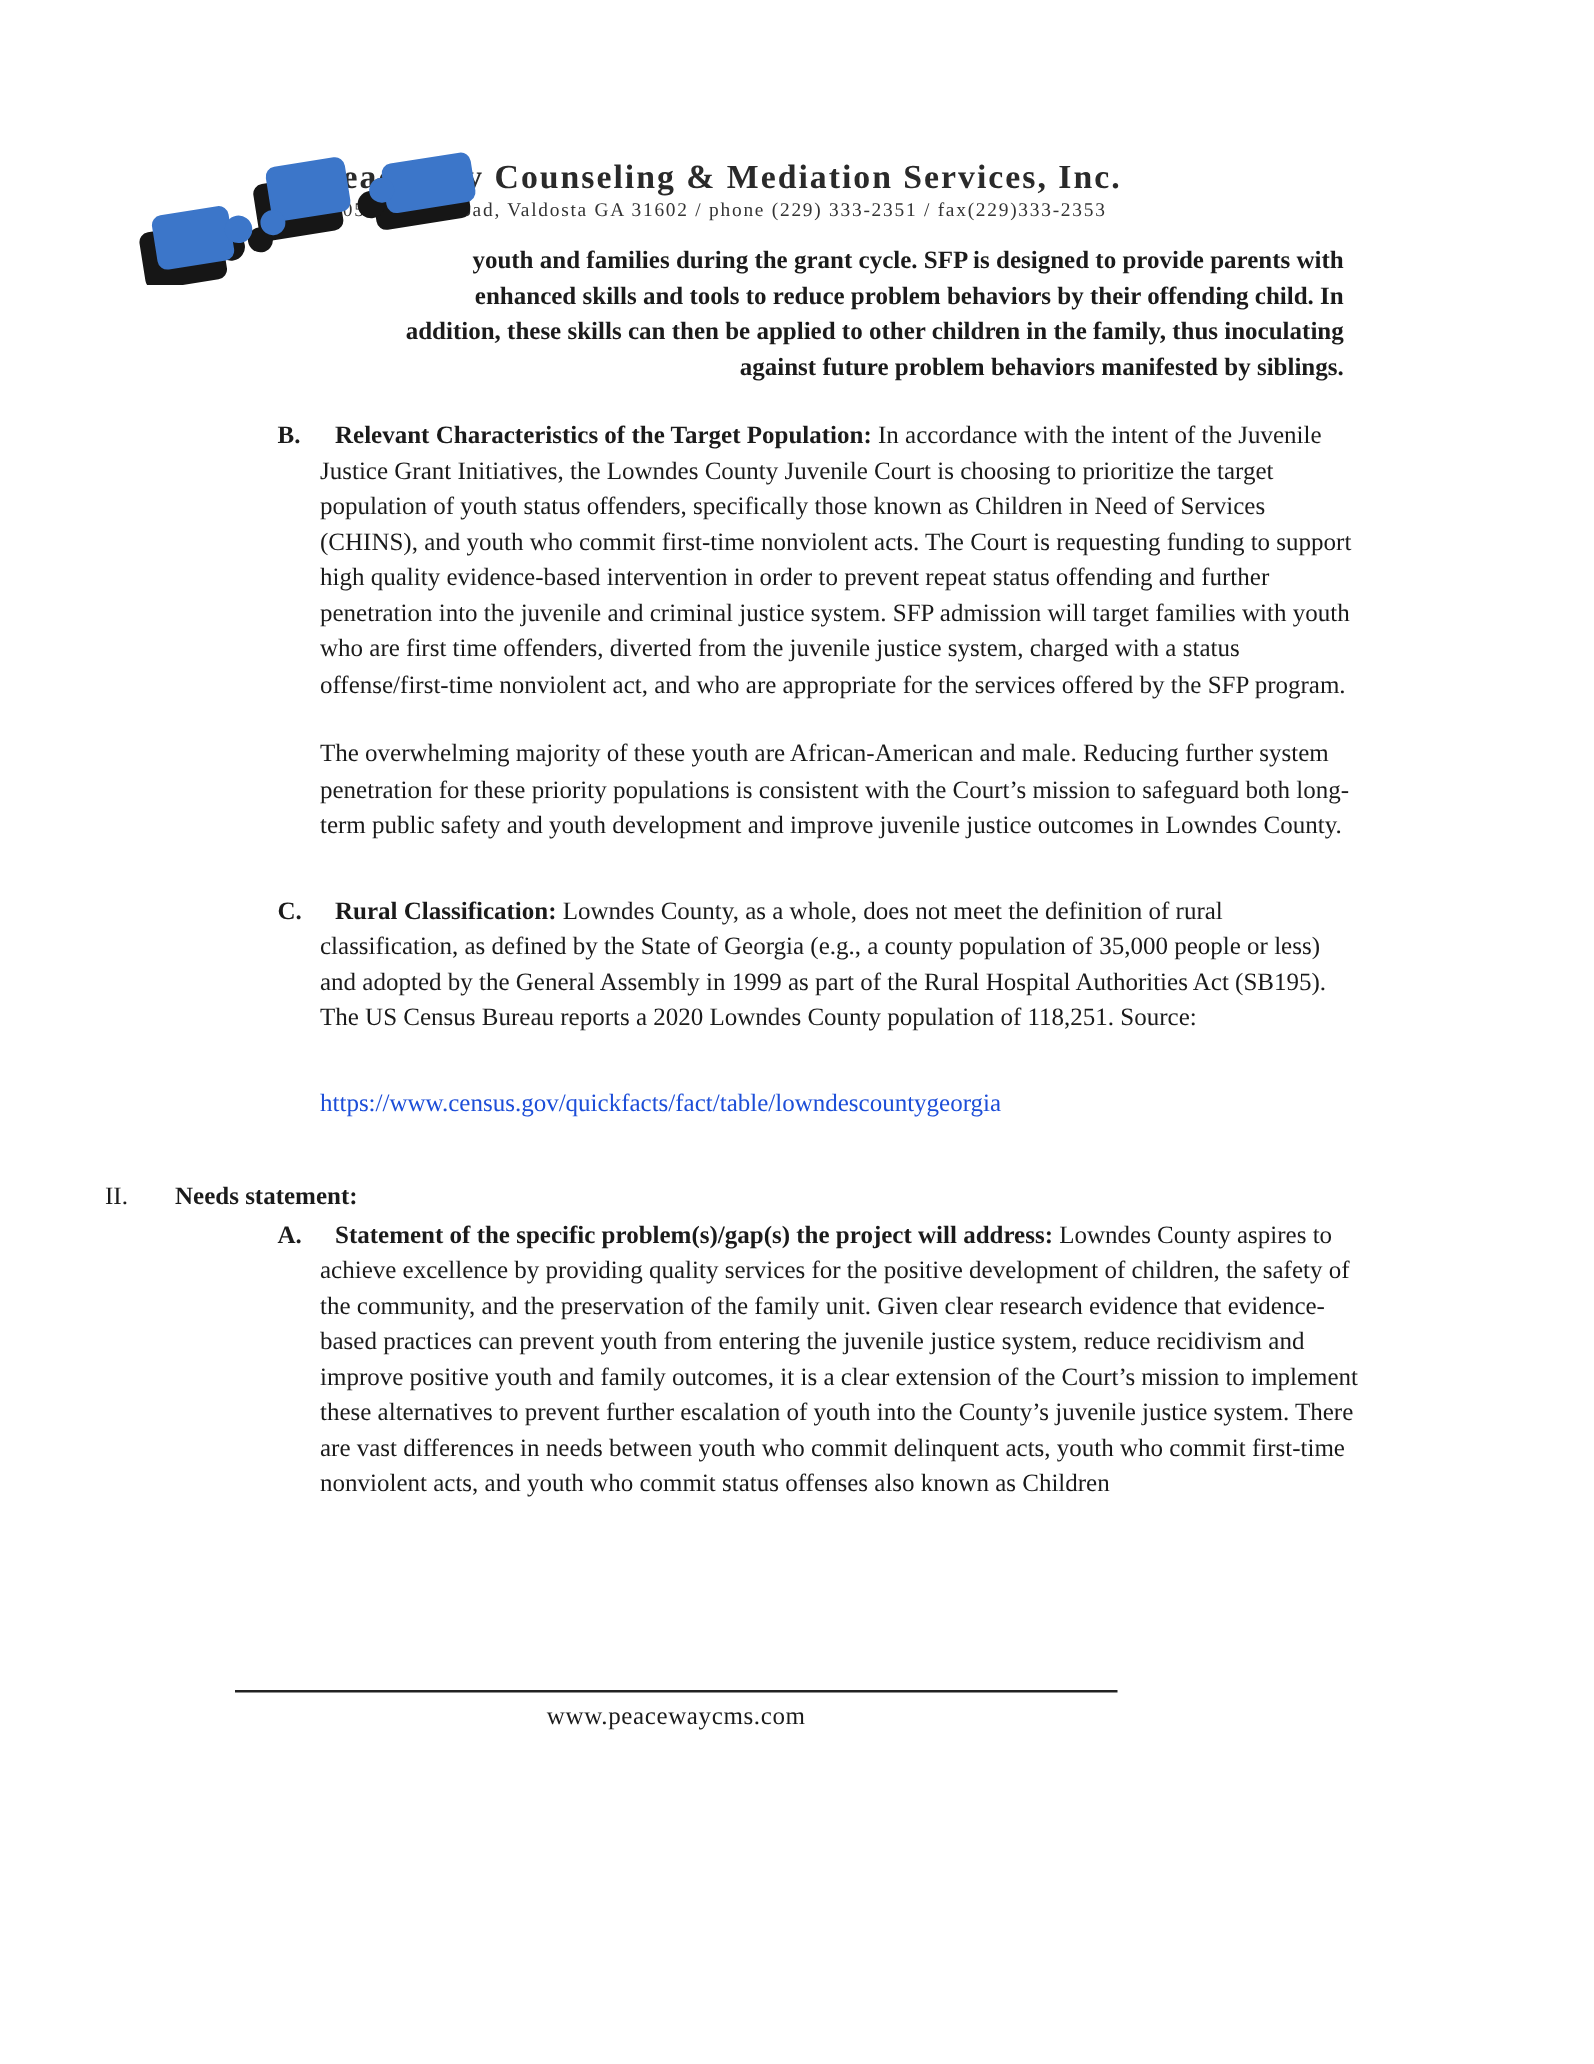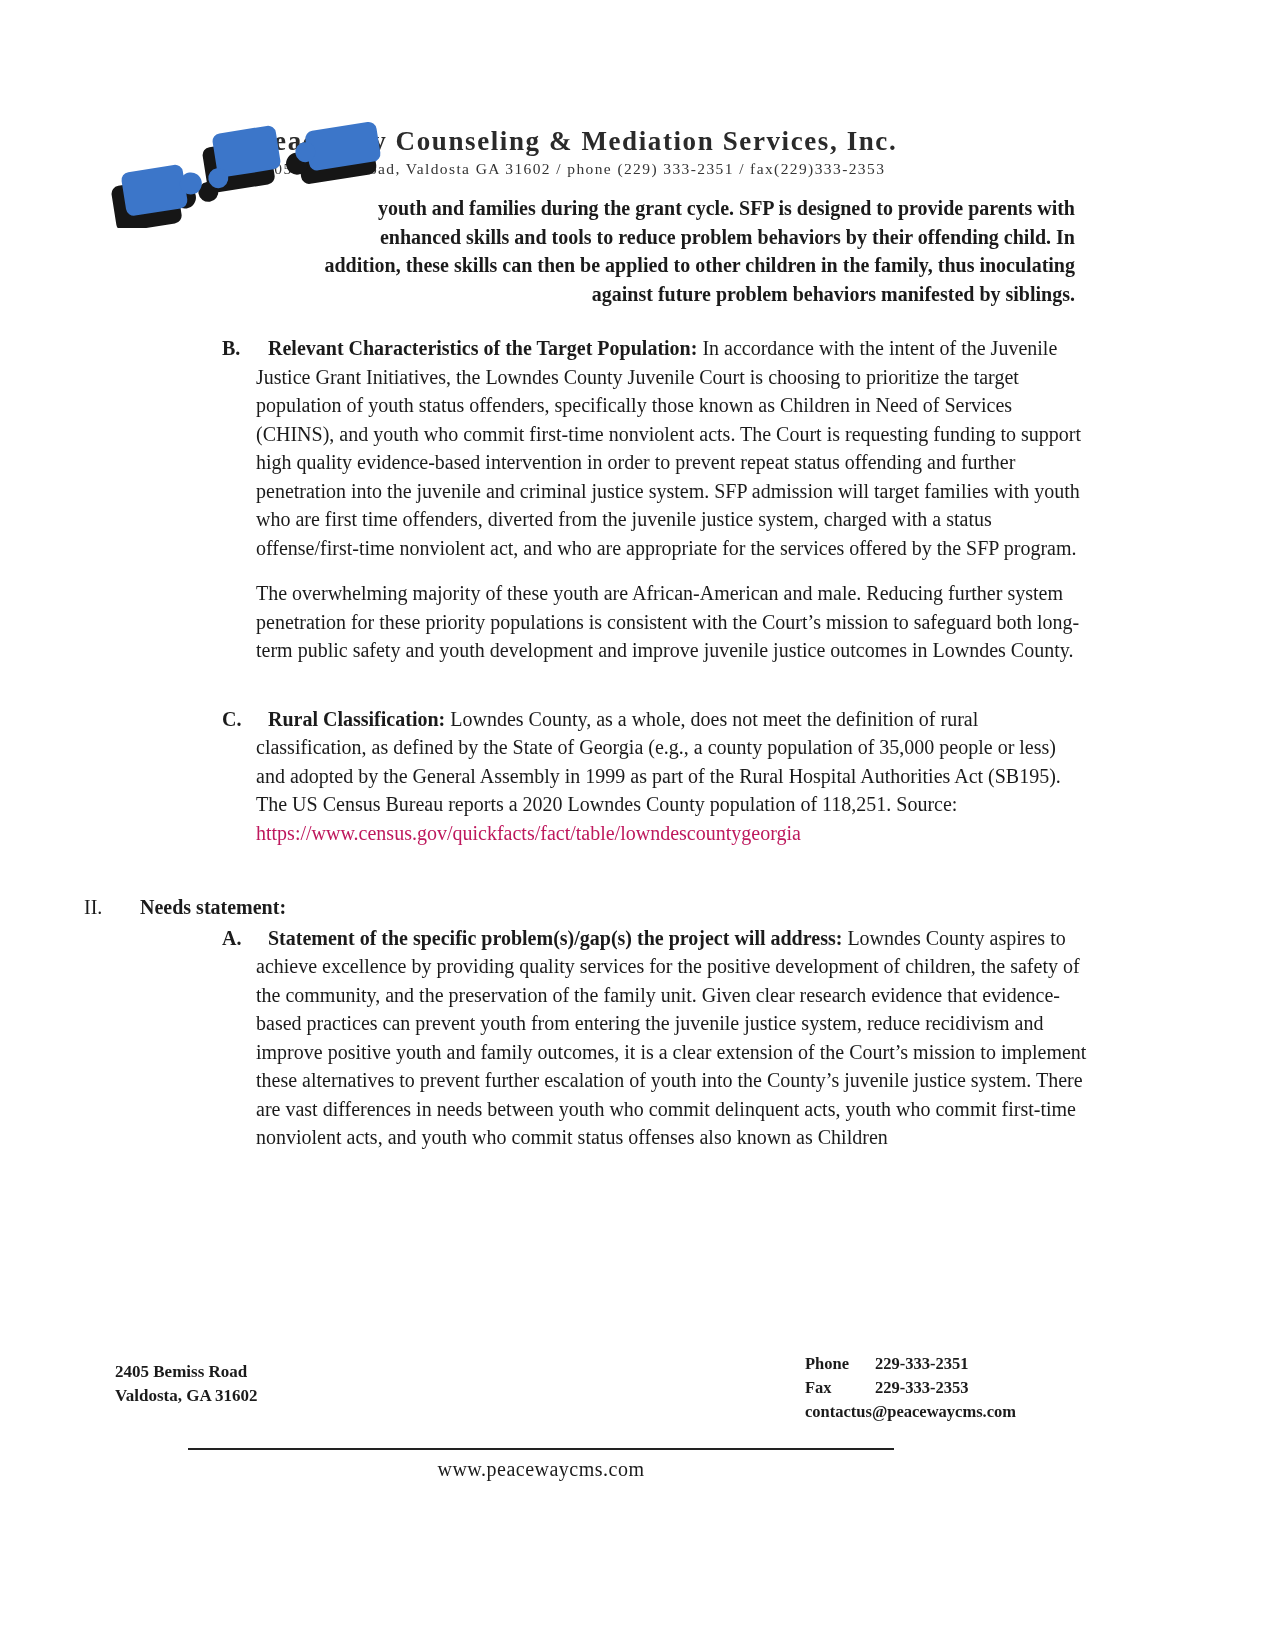--- a/index.html
+++ b/index.html
@@ -52,31 +52,31 @@
     margin-right: 188px;
   }
   .list-item .marker {
     flex: 0 0 34px;
     font-weight: bold;
   }
   .list-item .item-text { flex: 1; }
   .item-b { margin-top: 26px; }
   .item-c { margin-top: 40px; }
   .item-a { margin-top: 2px; }
-  .par2 { margin-top: 17px; font-family: Liberation Serif, serif; }
+  .par2 { margin-top: 27px; font-family: Liberation Serif, serif; }
   .bold-lead { font-weight: bold; margin-left: 12px; }
   .section-row {
     display: flex;
     margin-left: 84px;
     margin-right: 188px;
     margin-top: 46px;
   }
   .section-row .marker { flex: 0 0 56px; }
   .section-row .section-title { font-weight: bold; }
-  .link-line { color: #be185d; text-decoration: none; }
+  .link-line { color: #1d4ed8; text-decoration: none; margin-top: 40px; }
 
   
   .page-footer { position: absolute; left: 0; top: 1352px; width: 100%; }
   .footer-cols { position: relative; height: 96px; }
   .footer-left {
     position: absolute;
     left: 115px;
     top: 8px;
     font-weight: bold;
     font-size: 17px;
@@ -162,36 +162,19 @@
     <div class="list-item item-a">
       <span class="marker">A.</span>
       <div class="item-text">
         <div><span class="bold-lead">Statement of the specific problem(s)/gap(s) the project will address:</span><span> Lowndes County aspires to achieve excellence by providing quality services for the positive development of children, the safety of the community, and the preservation of the family unit. Given clear research evidence that evidence-based practices can prevent youth from entering the juvenile justice system, reduce recidivism and improve positive youth and family outcomes, it is a clear extension of the Court’s mission to implement these alternatives to prevent further escalation of youth into the County’s juvenile justice system. There are vast differences in needs between youth who commit delinquent acts, youth who commit first-time nonviolent acts, and youth who commit status offenses also known as Children</span></div>
       </div>
     </div>
 
   </div>
 
   <div class="page-footer">
-    <div class="footer-cols">
-      <div class="footer-left">
-        <div>2405 Bemiss Road</div>
-        <div>Valdosta, GA 31602</div>
-      </div>
-      <div class="footer-right">
-        <div class="contact-row">
-          <span class="c-label">Phone</span>
-          <span>229-333-2351</span>
-        </div>
-        <div class="contact-row">
-          <span class="c-label">Fax</span>
-          <span>229-333-2353</span>
-        </div>
-        <div>contactus@peacewaycms.com</div>
-      </div>
-    </div>
     <div class="footer-rule-wrap">
       <hr class="footer-rule">
       <div class="website">www.peacewaycms.com</div>
     </div>
   </div>
 
 </div>
 
 </body></html>

